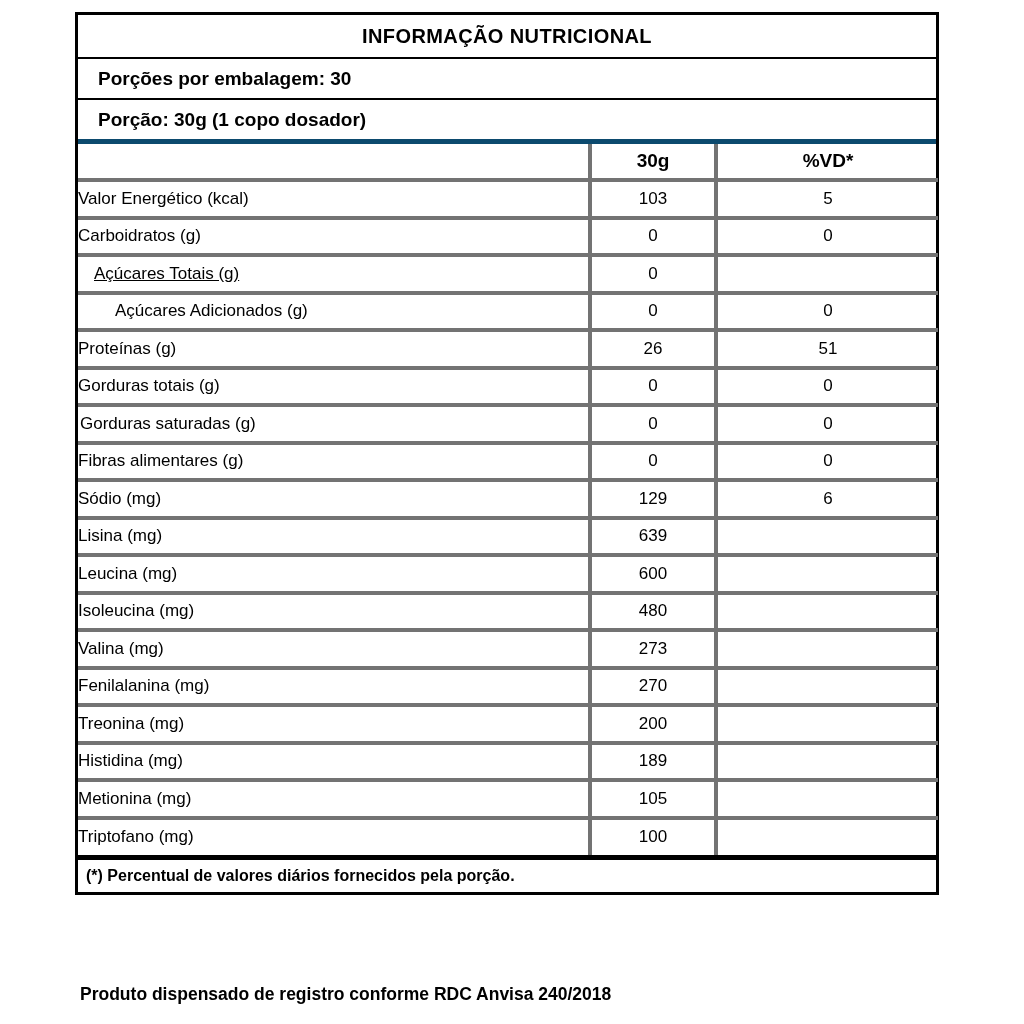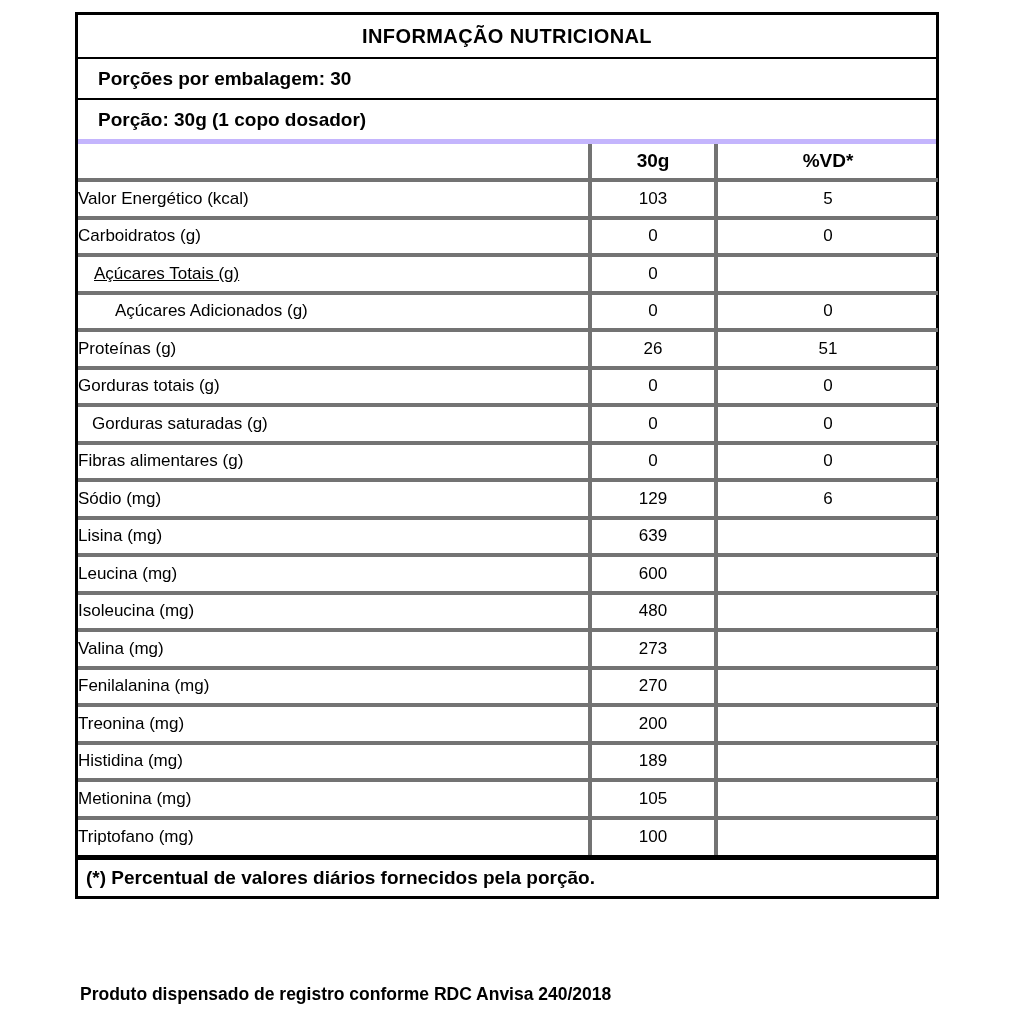--- a/index.html
+++ b/index.html
@@ -34,21 +34,21 @@
     padding: 10px 8px 9px 8px;
     border-bottom: 2px solid #000000;
   }
   .serving-row {
     font-weight: bold;
     font-size: 19px;
     padding: 9px 8px 8px 20px;
     border-bottom: 2px solid #000000;
   }
   .serving-row.last {
-    border-bottom: 5px solid #c4b5fd;
+    border-bottom: 5px solid #0c4a6e;
   }
   table.grid {
     width: 100%;
     border-collapse: collapse;
     table-layout: fixed;
     border-style: hidden; 
   }
   table.grid th, table.grid td {
     border: 4px solid #737373;
     box-sizing: border-box;
@@ -63,27 +63,27 @@
     vertical-align: middle;
   }
   table.grid td {
     height: 37.5px;
     font-size: 17px;
     vertical-align: middle;
   }
   td.name-cell { text-align: left; }
   td.num-cell  { text-align: center; }
   .ind-0 { padding-left: 0; }
-  .ind-1 { padding-left: 14px; }
+  .ind-1 { padding-left: 2px; }
   .ind-2 { padding-left: 16px; text-decoration: underline; }
   .ind-3 { padding-left: 37px; }
   .footnote-row {
     border-top: 5px solid #000000;
     font-weight: bold;
-    font-size: 19px;
+    font-size: 16px;
     padding: 7px 0 7px 8px;
   }
   .disclaimer {
     position: absolute;
     left: 80px;
     top: 984px;
     font-size: 17.5px;
     font-weight: bold;
   }
 </style>

